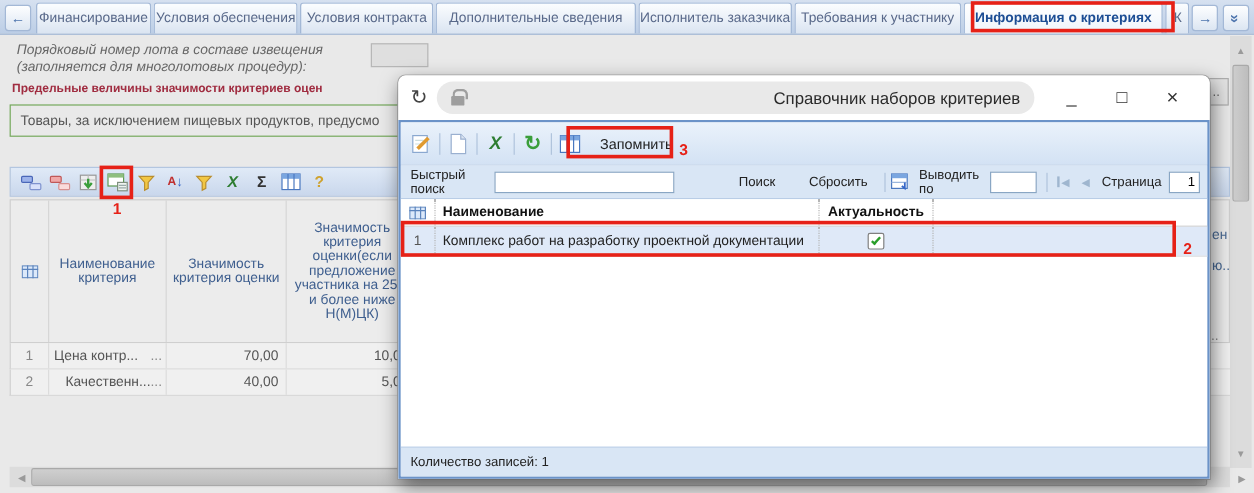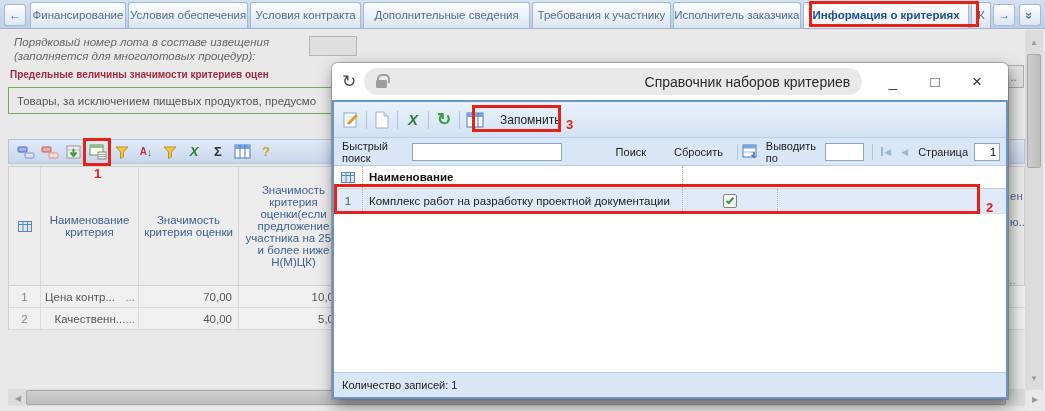--- a/index.html
+++ b/index.html
@@ -114,22 +114,22 @@
 <body>
 
 <div class="tabbar">
   <div class="navbtn">
     <span>←</span>
   </div>
   <div class="tab" style="width:97px">Финансирование</div>
   <div class="tab" style="width:121px">Условия обеспечения</div>
   <div class="tab" style="width:112px">Условия контракта</div>
   <div class="tab" style="width:168px">Дополнительные сведения</div>
+  <div class="tab" style="width:129px">Исполнитель заказчика</div>
   <div class="tab" style="width:140px">Требования к участнику</div>
-  <div class="tab" style="width:129px">Исполнитель заказчика</div>
   <div class="tab active" style="width:168px">Информация о критериях</div>
   <div class="tab" style="width:20px">К</div>
   <div class="navbtn">
     <span>→</span>
   </div>
   <div class="navbtn">
     <span class="chev">»</span>
   </div>
 </div>
 
@@ -343,20 +343,21 @@
       <div class="dhead">
         <div class="c" style="width:29px; justify-content:center;">
           <svg width="14" height="11">
               <rect x="0.5" y="0.5" width="13" height="10" fill="#dce9fa" stroke="#5b84bd"></rect>
               <line x1="0" y1="3.5" x2="14" y2="3.5" stroke="#5b84bd"></line>
               <line x1="5" y1="0" x2="5" y2="11" stroke="#5b84bd"></line>
               <line x1="9.5" y1="0" x2="9.5" y2="11" stroke="#5b84bd"></line>
             </svg>
         </div>
         <div class="c" style="width:320px; padding-left:6px;">Наименование</div>
+        <div class="c" style="width:95px; justify-content:center;">Актуальность</div>
       </div>
       <div class="drow">
         <div class="c" style="width:29px; justify-content:center; color:#555;">1</div>
         <div class="c" style="width:320px; padding-left:6px;">Комплекс работ на разработку проектной документации</div>
         <div class="c" style="width:95px; justify-content:center;">
           <span class="cb">
               <span class="check"></span>
             </span>
         </div>
       </div>

